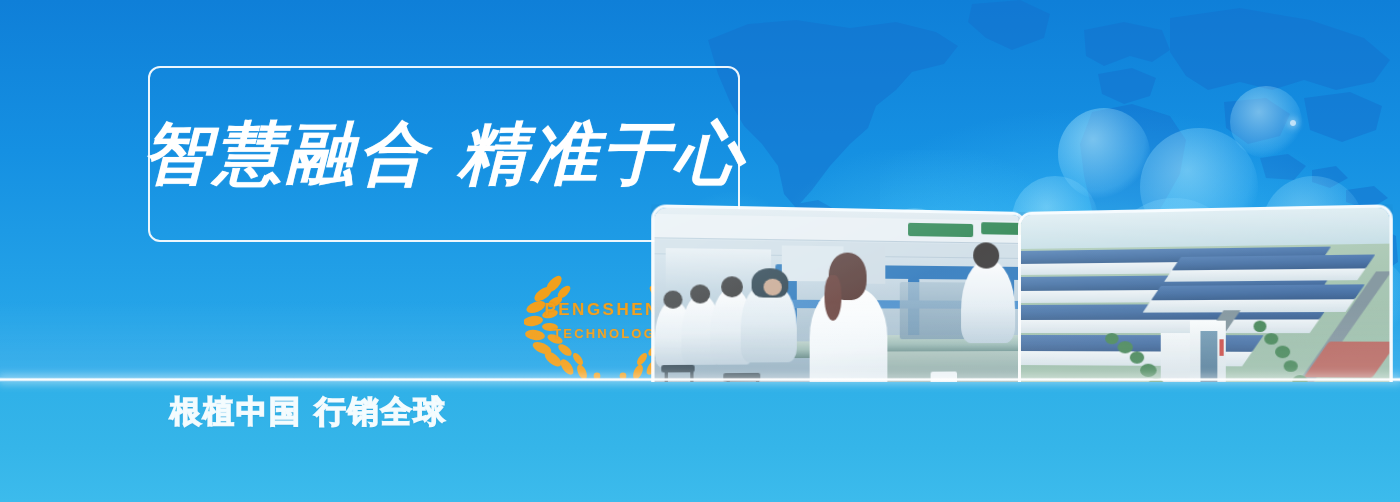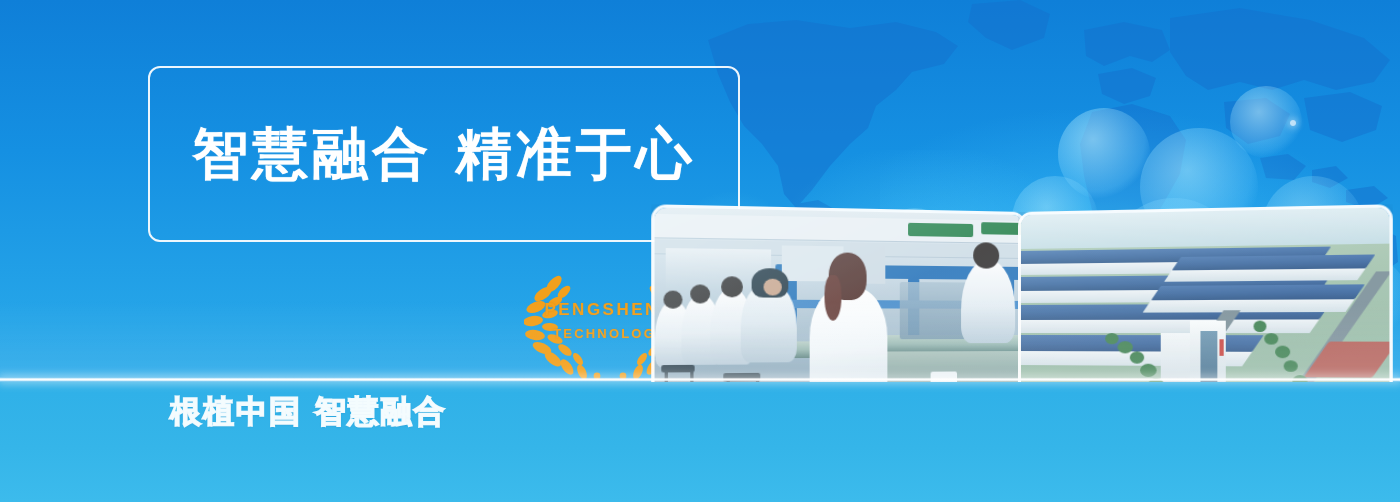--- a/index.html
+++ b/index.html
@@ -43,26 +43,27 @@
   #headline-box{
     position:absolute;left:148px;top:66px;width:592px;height:176px;
     border:2px solid rgba(255,255,255,.92);
     border-radius:12px;
     box-sizing:border-box;
     display:flex;align-items:center;justify-content:center;
   }
   #headline-text{
     color:#fff;
     font-family:"DejaVu Sans","Liberation Sans",sans-serif;
-    font-size:56px;
+    font-size:68px;
     font-weight:bold;
     letter-spacing:4px;
     line-height:1;
     white-space:nowrap;
     text-shadow:0 0 1px rgba(255,255,255,.6);
+    font-style:italic;
   }
 
   
   #badge{
     position:absolute;left:524px;top:268px;width:172px;height:112px;
   }
   #badge svg{position:absolute;inset:0;width:100%;height:100%;}
   .badge-text{
     position:absolute;left:0;right:0;text-align:center;
     color:#f2a01c;font-weight:bold;
@@ -425,16 +426,16 @@
         </div>
       </div>
     </div>
   </div>
 
   <div id="lower-wash"></div>
   <div id="lower-band"></div>
   <div id="divider"></div>
 
   <div id="slogan">
-    <div id="slogan-cn">根植中国  智慧融合</div>
+    <div id="slogan-cn">根植中国  行销全球</div>
   </div>
 
 </div>
 
 </body></html>

